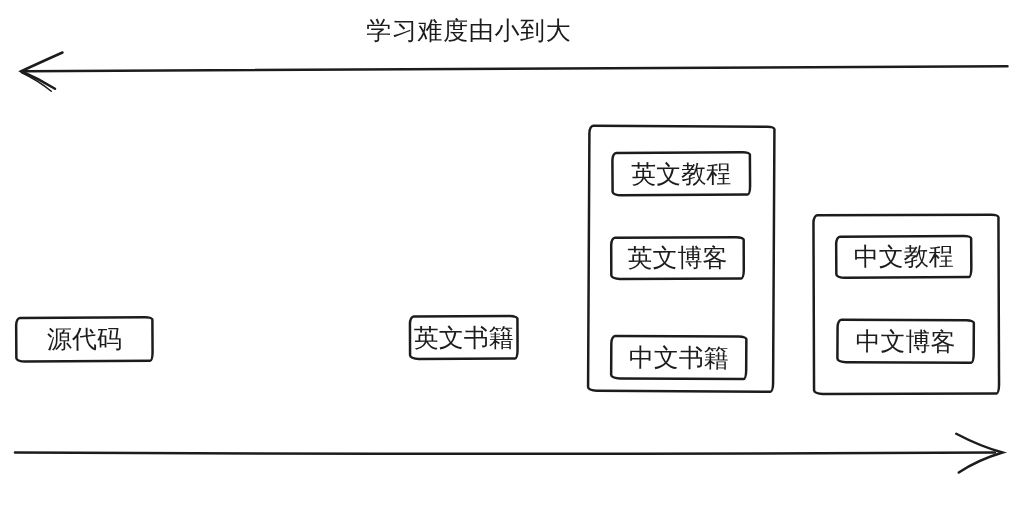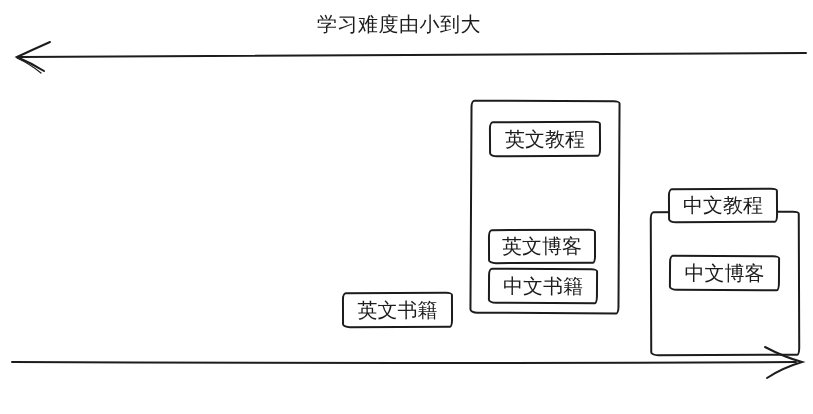--- a/index.html
+++ b/index.html
@@ -9,60 +9,60 @@
     background:#ffffff;
     font-family:"Liberation Sans","DejaVu Sans",sans-serif;
     overflow:hidden;
   }
   .axis-label{
     position:absolute;
     font-size:20px;
     color:#1c1c1c;
     letter-spacing:0.5px;
     white-space:nowrap;
-    margin-left:24px;
   }
   .arrow-svg{position:absolute;left:0;top:0;width:813px;height:414px;pointer-events:none;}
   .sketch-box{
     position:absolute;
     box-sizing:border-box;
     border:2px solid #1c1c1c;
     background:#ffffff;
     display:flex;align-items:center;justify-content:center;
     font-size:20px;color:#1c1c1c;
     white-space:nowrap;
     border-radius:4px 7px 3px 8px / 7px 3px 8px 4px;
   }
   .group-box{background:transparent;}
   .t1{transform:rotate(-0.35deg);text-align:right;}
   .t2{transform:rotate(0.3deg);}
-  .t3{transform:rotate(-0.2deg);margin-top:40px;}
+  .t3{transform:rotate(-0.2deg);}
 </style>
 </head>
 <body>
 
 <div class="canvas">
 
   <div class="axis-label" style="left:293px;top:11px">学习难度由小到大</div>
 
   <svg class="arrow-svg" viewBox="0 0 813 414">
     <path d="M 806 53 Q 420 56 20 57" fill="none" stroke="#1c1c1c" stroke-width="2" stroke-linecap="round"></path>
     <path d="M 50 42 Q 32 50 17 57 Q 31 63 44 71" fill="none" stroke="#1c1c1c" stroke-width="2" stroke-linecap="round"></path>
     <path d="M 17 58 Q 30 64 41 73" fill="none" stroke="#1c1c1c" stroke-width="1.2" stroke-linecap="round"></path>
   </svg>
 
   <svg class="arrow-svg" viewBox="0 0 813 414">
     <path d="M 12 362 Q 400 364 796 362" fill="none" stroke="#1c1c1c" stroke-width="2" stroke-linecap="round"></path>
     <path d="M 765 347 Q 784 357 802 362 Q 782 368 767 378" fill="none" stroke="#1c1c1c" stroke-width="2" stroke-linecap="round"></path>
   </svg>
 
 
+  <div class="sketch-box t1" style="left:12px;top:253px;width:111px;height:37px">源代码</div>
 
 
-  <div class="sketch-box t3" style="left:342px;top:252px;width:111px;height:36px">英文书籍</div>
+  <div class="sketch-box t3" style="left:327px;top:252px;width:88px;height:36px">英文书籍</div>
 
   <div class="sketch-box group-box t2" style="left:470px;top:100px;width:150px;height:214px"></div>
 
   <div class="sketch-box t1" style="left:489px;top:121px;width:112px;height:36px">英文教程</div>
 
   <div class="sketch-box t3" style="left:488px;top:189px;width:108px;height:35px">英文博客</div>
 
   <div class="sketch-box t2" style="left:488px;top:268px;width:110px;height:36px">中文书籍</div>
 
   <div class="sketch-box group-box t3" style="left:650px;top:171px;width:150px;height:145px"></div>

